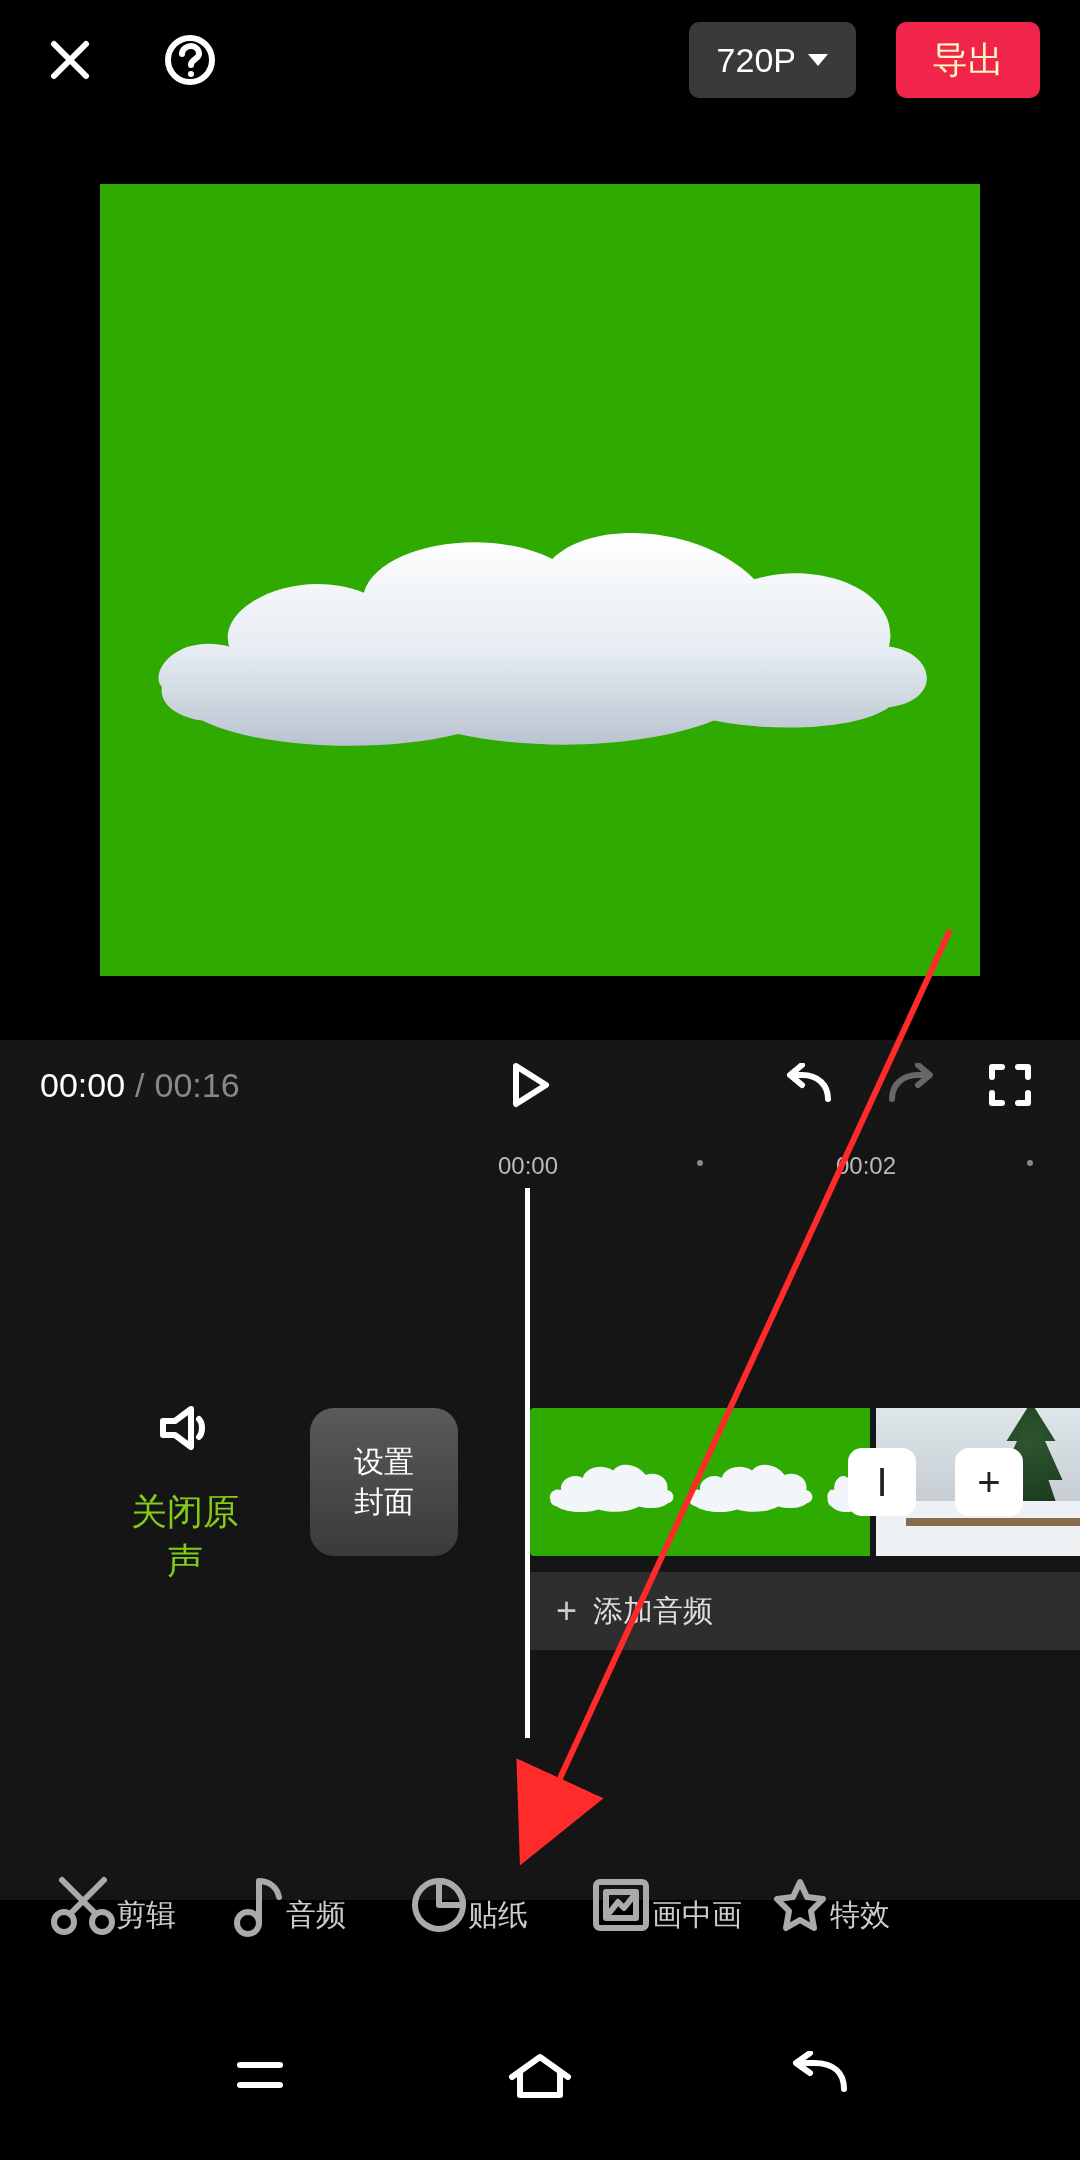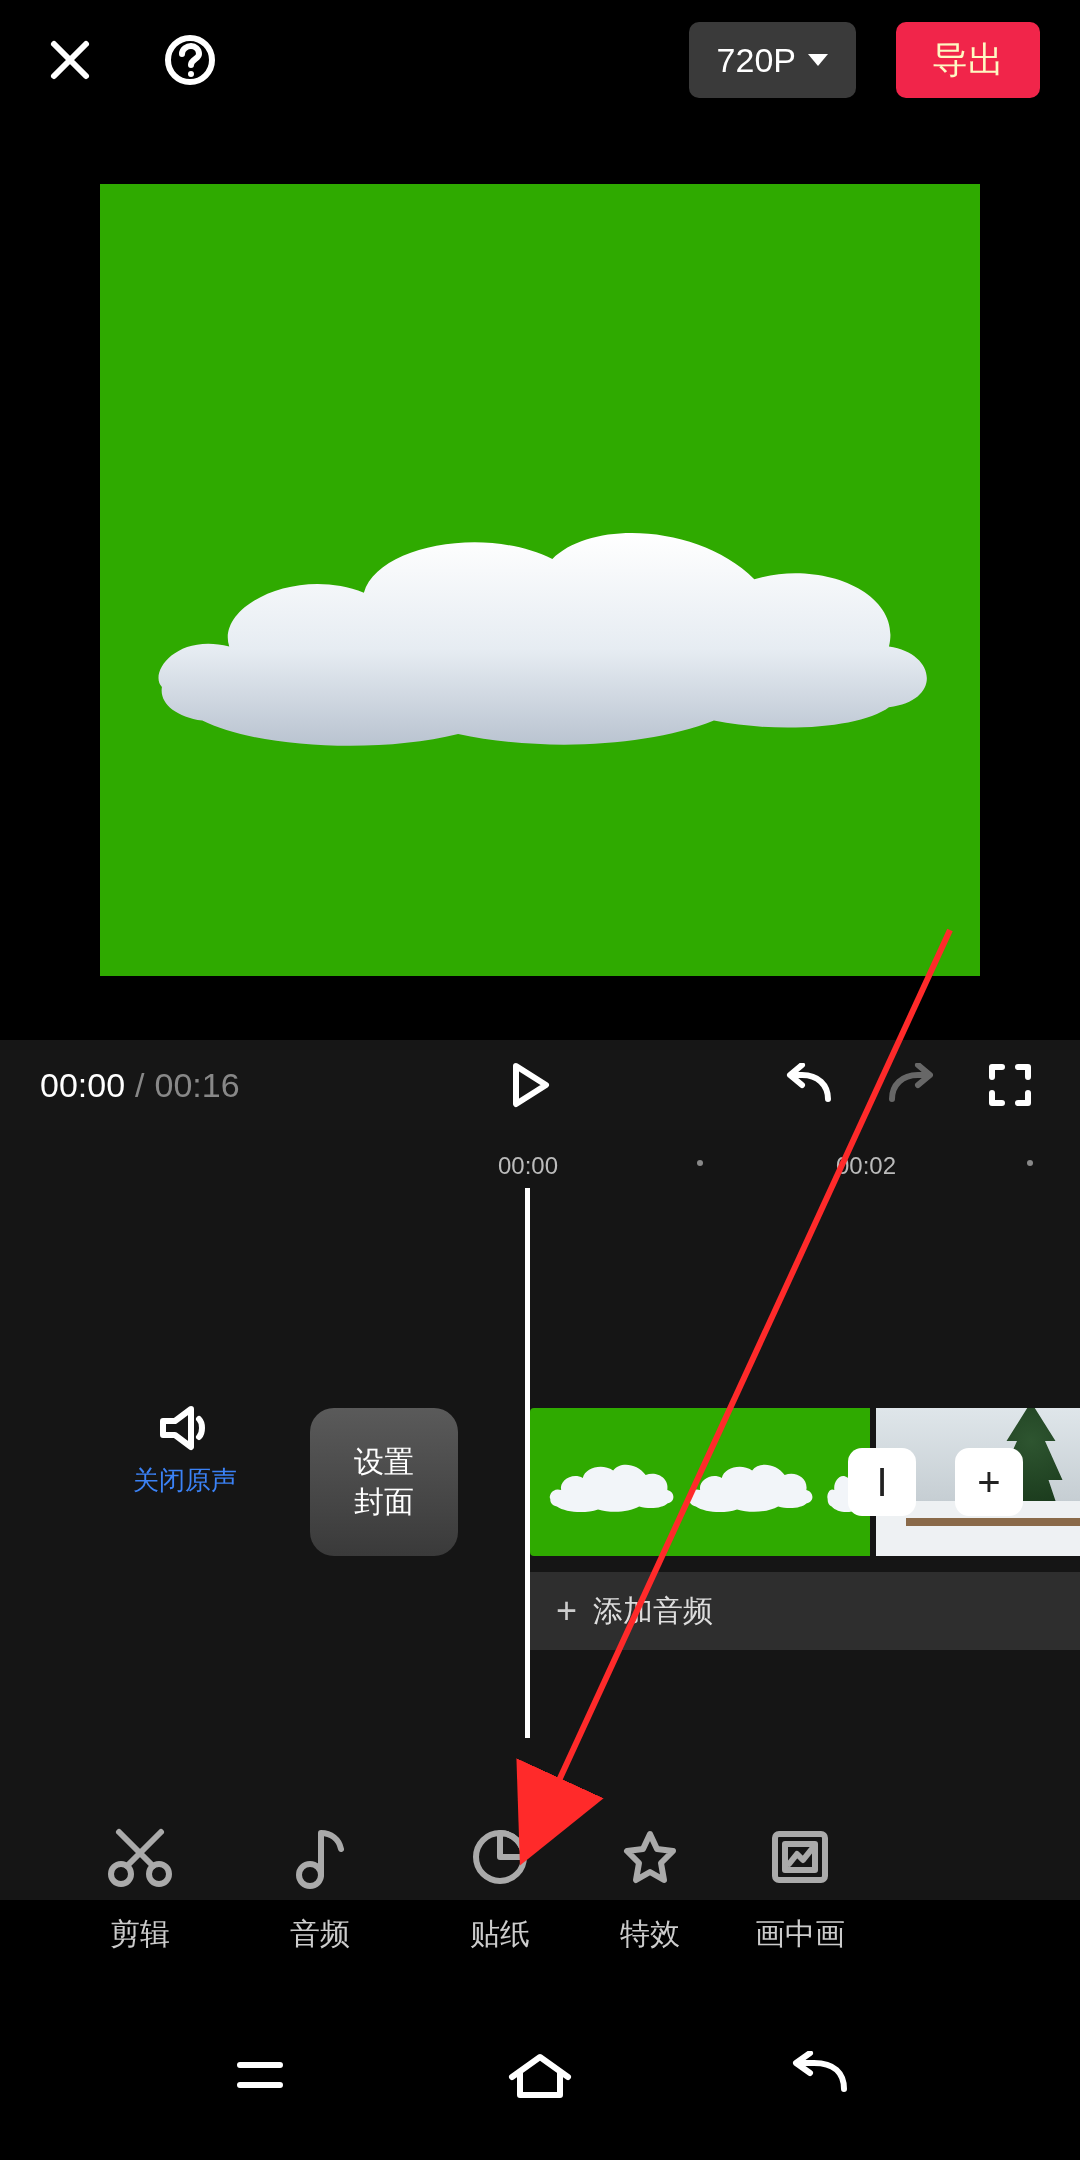--- a/index.html
+++ b/index.html
@@ -111,21 +111,21 @@
       height: 148px;
     }
     .mute-col {
       position:absolute;
       left: 115px;
       top: -10px;
       width: 140px;
       text-align:center;
     }
     .mute-col .icon { height:60px; display:flex;align-items:center;justify-content:center;}
-    .mute-col .lbl { font-size:26px; color:#3b82f6; margin-top:5px;}
+    .mute-col .lbl { font-size:36px; color:#84cc16; margin-top:30px;}
     .cover-btn {
       position:absolute;
       left: 310px;
       top: 0;
       width: 148px; height:148px;
       border-radius: 24px;
       background: linear-gradient(180deg,#5a5a5a,#3a3a3a);
       display:flex; flex-direction:column; align-items:center; justify-content:center;
       font-size:30px; color:#fff;
       line-height: 40px;
@@ -176,21 +176,21 @@
     .tool-row {
       position:absolute;
       bottom: 170px;
       left:0; right:0;
       height: 170px;
       display:flex;
       padding-left: 50px;
     }
     .tool {
       width: 180px;
-      display:flex; flex-direction:column; align-items:center;
+      display:flex; flex-direction:row; align-items:center;
       color:#ddd;
     }
     .tool .ic { height:74px; display:flex;align-items:center;justify-content:center;}
     .tool .tl { font-size:30px; margin-top:20px; color:#ccc;}
     
     .nav-bar {
       position:absolute;
       bottom:0; left:0; right:0;
       height: 150px;
       display:flex;
@@ -360,37 +360,37 @@
   </div>
   <div class="tool">
     <div class="ic">
       <svg width="58" height="58">
           <circle class="stroke-g" cx="29" cy="29" r="24"></circle>
           <path class="stroke-g" d="M29 5 A24 24 0 0 1 53 29 L29 29 Z" fill="#000"></path>
         </svg>
     </div>
     <div class="tl">贴纸</div>
   </div>
-  <div class="tool" style="width:120px">
-    <div class="ic">
-      <svg width="60" height="58">
-          <path class="stroke-g" d="M30 6 l7 15 16 2 -12 12 3 17 -14-8 -14 8 3-17 -12-12 16-2z"></path>
-        </svg>
-    </div>
-    <div class="tl">特效</div>
-  </div>
   <div class="tool">
     <div class="ic">
       <svg width="62" height="58">
           <rect class="stroke-g" x="6" y="6" width="50" height="46" rx="4"></rect>
           <rect class="stroke-g" x="16" y="16" width="30" height="26"></rect>
           <path class="stroke-g" d="M20 36 l8-10 6 6 8-10"></path>
         </svg>
     </div>
     <div class="tl">画中画</div>
+  </div>
+  <div class="tool" style="width:120px">
+    <div class="ic">
+      <svg width="60" height="58">
+          <path class="stroke-g" d="M30 6 l7 15 16 2 -12 12 3 17 -14-8 -14 8 3-17 -12-12 16-2z"></path>
+        </svg>
+    </div>
+    <div class="tl">特效</div>
   </div>
 </div>
 
 <div class="nav-bar">
   <div class="nav-btn">
     <svg width="60" height="40">
         <path class="stroke-w" stroke-width="5" d="M10 10 H50 M10 30 H50"></path>
       </svg>
   </div>
   <div class="nav-btn">

